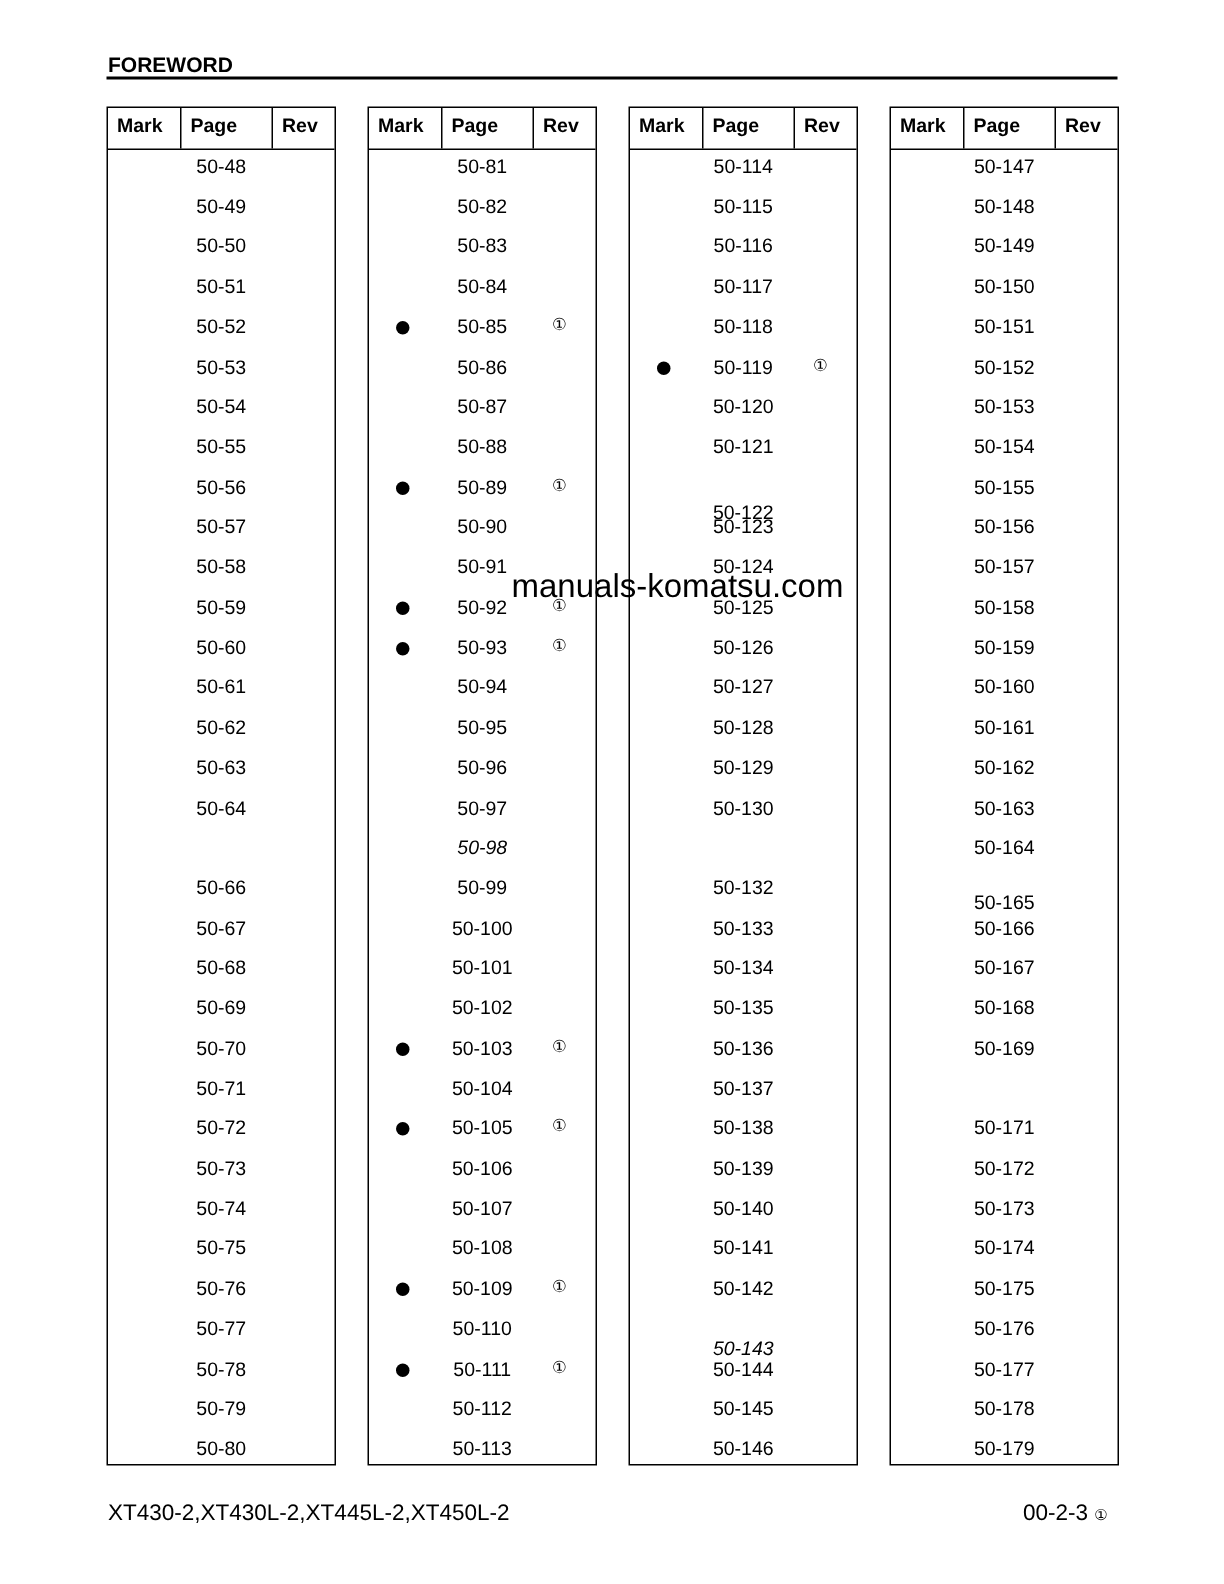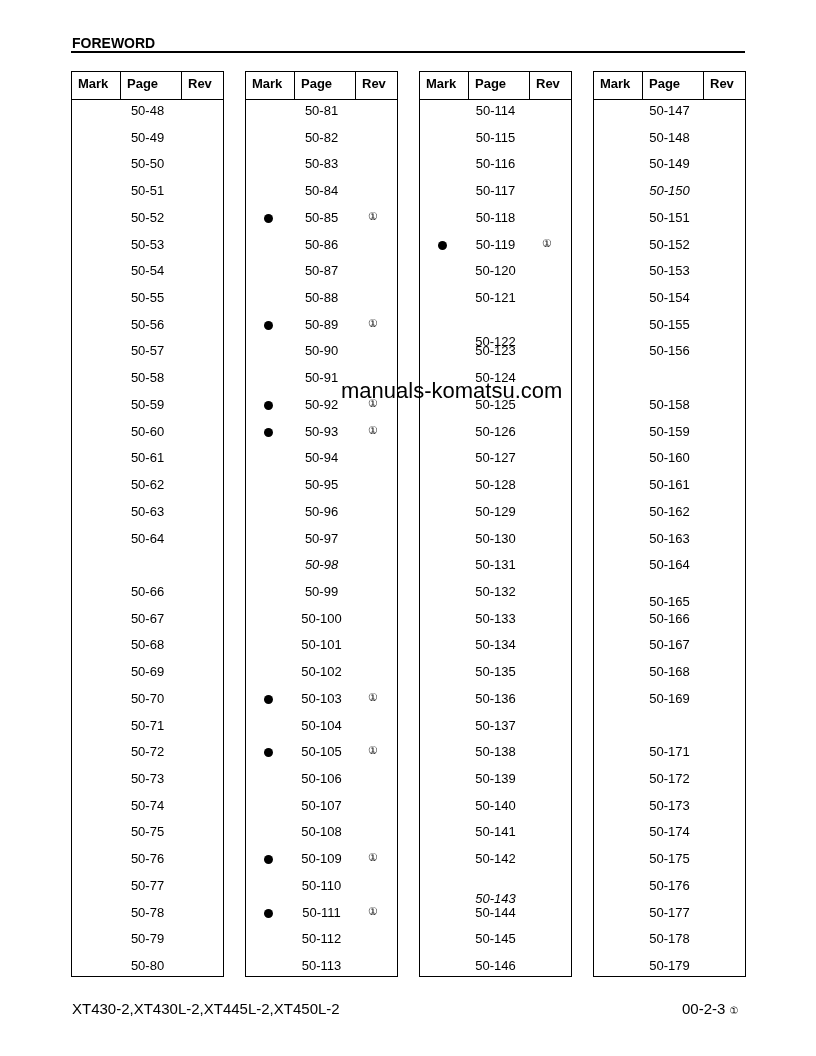--- a/index.html
+++ b/index.html
@@ -301,23 +301,20 @@
         </div>
         <div class="row" style="top: 401.08px;">
           <span class="pg">50-128</span>
         </div>
         <div class="row" style="top: 427.8px;">
           <span class="pg">50-129</span>
         </div>
         <div class="row" style="top: 454.52px;">
           <span class="pg">50-130</span>
         </div>
-        <div class="row" style="top: 481.24px;">
-          <span class="pg">50-131</span>
-        </div>
         <div class="row" style="top: 507.96px;">
           <span class="pg">50-132</span>
         </div>
         <div class="row" style="top: 534.68px;">
           <span class="pg">50-133</span>
         </div>
         <div class="row" style="top: 561.4px;">
           <span class="pg">50-134</span>
         </div>
         <div class="row" style="top: 588.12px;">
@@ -365,40 +362,43 @@
         </div>
         <div class="row" style="top: 27px;">
           <span class="pg">50-147</span>
         </div>
         <div class="row" style="top: 53.72px;">
           <span class="pg">50-148</span>
         </div>
         <div class="row" style="top: 80.44px;">
           <span class="pg">50-149</span>
         </div>
-        <div class="row" style="top: 107.16px; font-style: italic;">
+        <div class="row" style="top: 107.16px;">
           <span class="pg">50-150</span>
         </div>
         <div class="row" style="top: 133.88px;">
           <span class="pg">50-151</span>
         </div>
         <div class="row" style="top: 160.6px;">
           <span class="pg">50-152</span>
         </div>
         <div class="row" style="top: 187.32px;">
           <span class="pg">50-153</span>
         </div>
         <div class="row" style="top: 214.04px;">
           <span class="pg">50-154</span>
         </div>
         <div class="row" style="top: 240.76px;">
           <span class="pg">50-155</span>
         </div>
         <div class="row" style="top: 267.48px;">
           <span class="pg">50-156</span>
+        </div>
+        <div class="row" style="top: 294.2px;">
+          <span class="pg">50-157</span>
         </div>
         <div class="row" style="top: 320.92px;">
           <span class="pg">50-158</span>
         </div>
         <div class="row" style="top: 347.64px;">
           <span class="pg">50-159</span>
         </div>
         <div class="row" style="top: 374.36px;">
           <span class="pg">50-160</span>
         </div>

